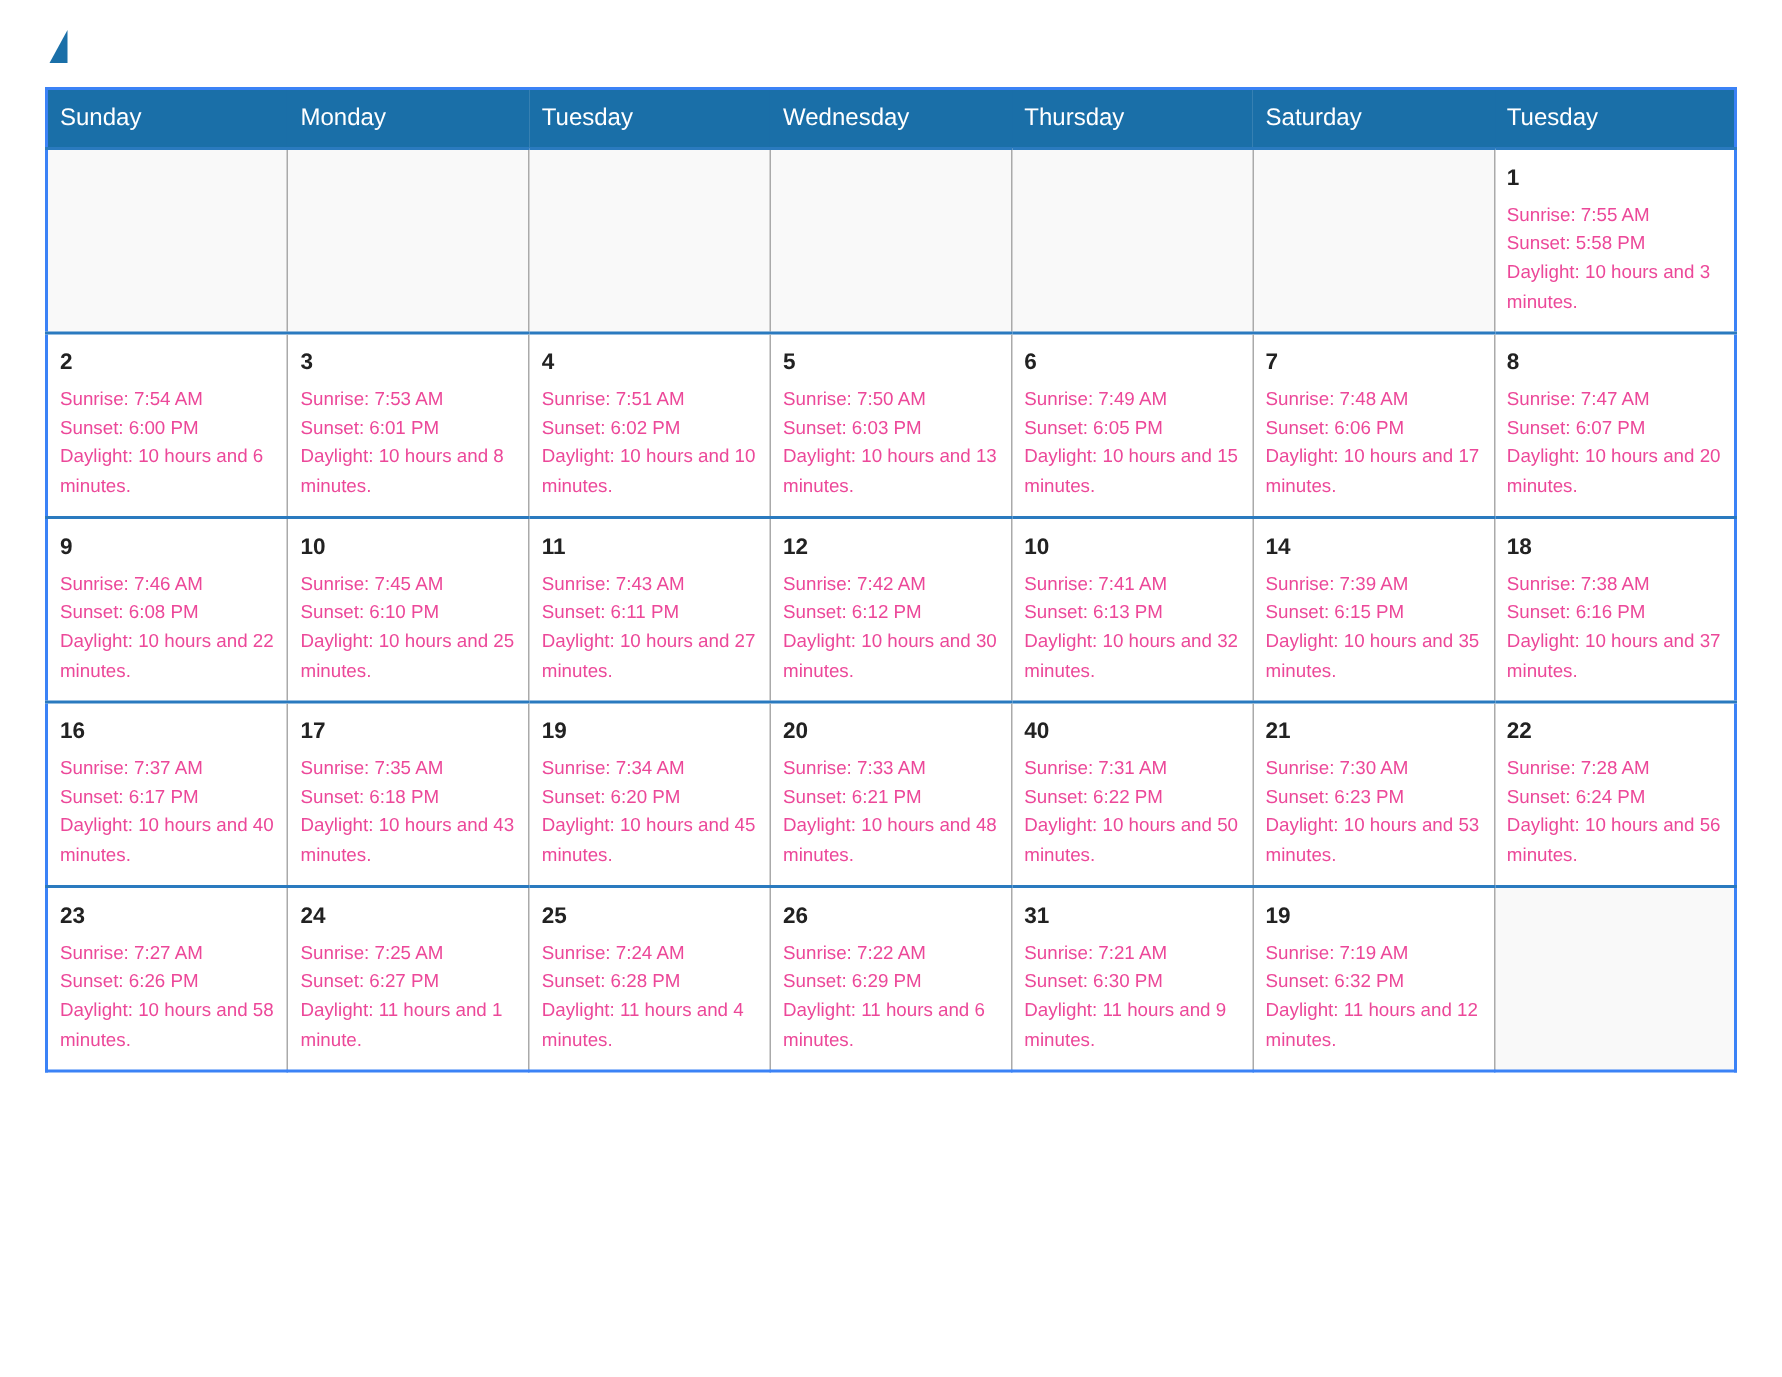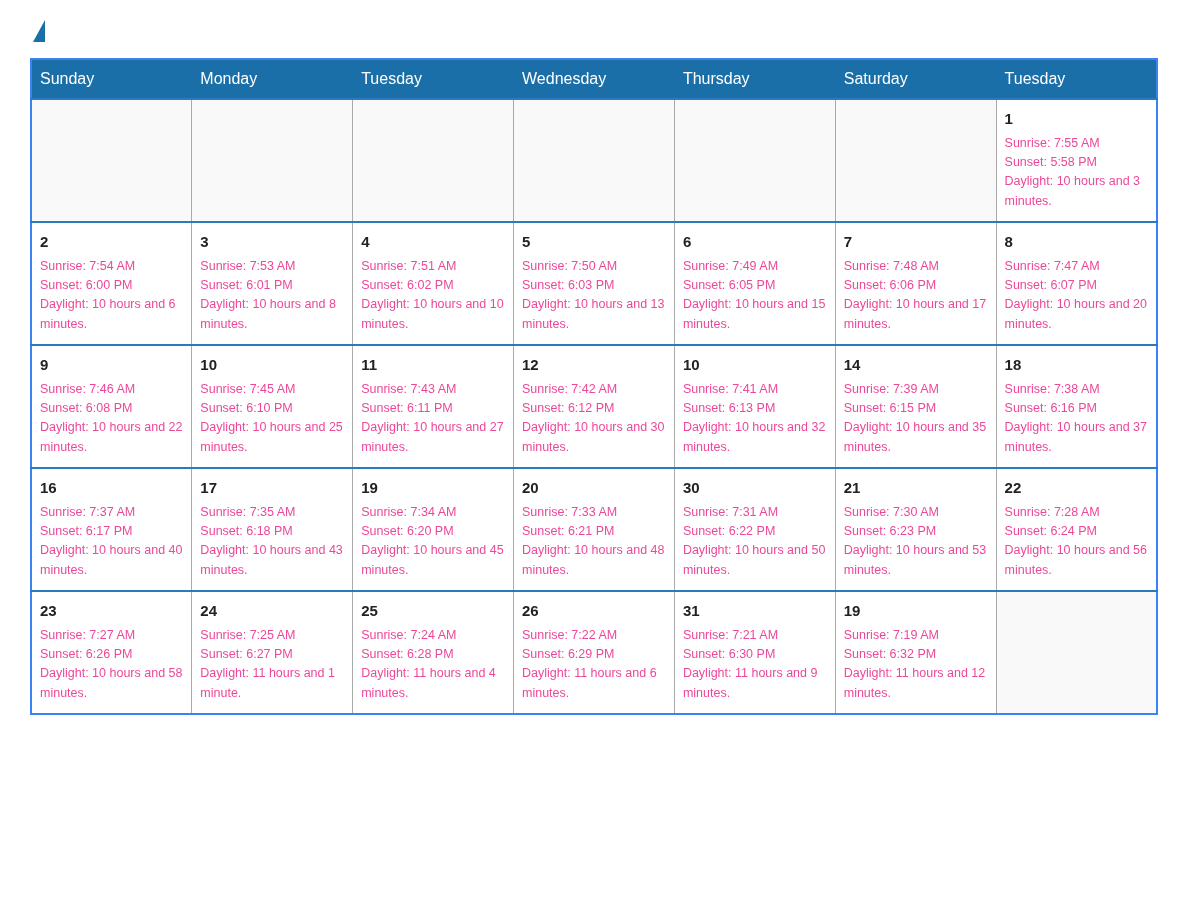--- a/index.html
+++ b/index.html
@@ -214,21 +214,21 @@
         </td>
         <td>
           <span class="day-number">19</span>
           <div class="day-info">Sunrise: 7:34 AM<br>Sunset: 6:20 PM<br>Daylight: 10 hours and 45 minutes.</div>
         </td>
         <td>
           <span class="day-number">20</span>
           <div class="day-info">Sunrise: 7:33 AM<br>Sunset: 6:21 PM<br>Daylight: 10 hours and 48 minutes.</div>
         </td>
         <td>
-          <span class="day-number">30</span>
+          <span class="day-number">40</span>
           <div class="day-info">Sunrise: 7:31 AM<br>Sunset: 6:22 PM<br>Daylight: 10 hours and 50 minutes.</div>
         </td>
         <td>
           <span class="day-number">21</span>
           <div class="day-info">Sunrise: 7:30 AM<br>Sunset: 6:23 PM<br>Daylight: 10 hours and 53 minutes.</div>
         </td>
         <td>
           <span class="day-number">22</span>
           <div class="day-info">Sunrise: 7:28 AM<br>Sunset: 6:24 PM<br>Daylight: 10 hours and 56 minutes.</div>
         </td>

